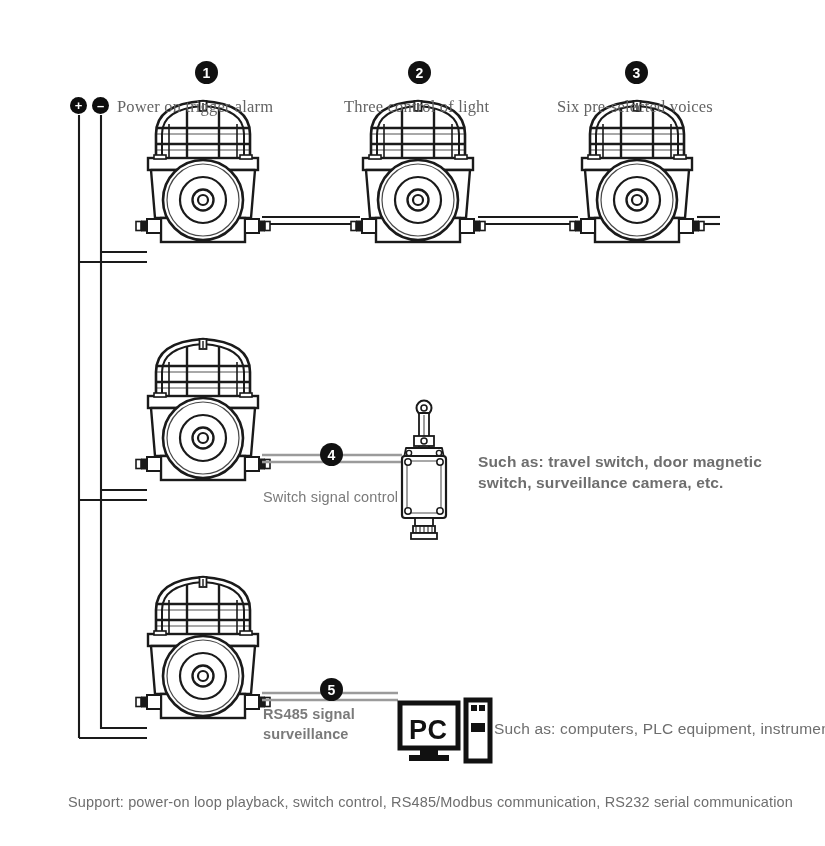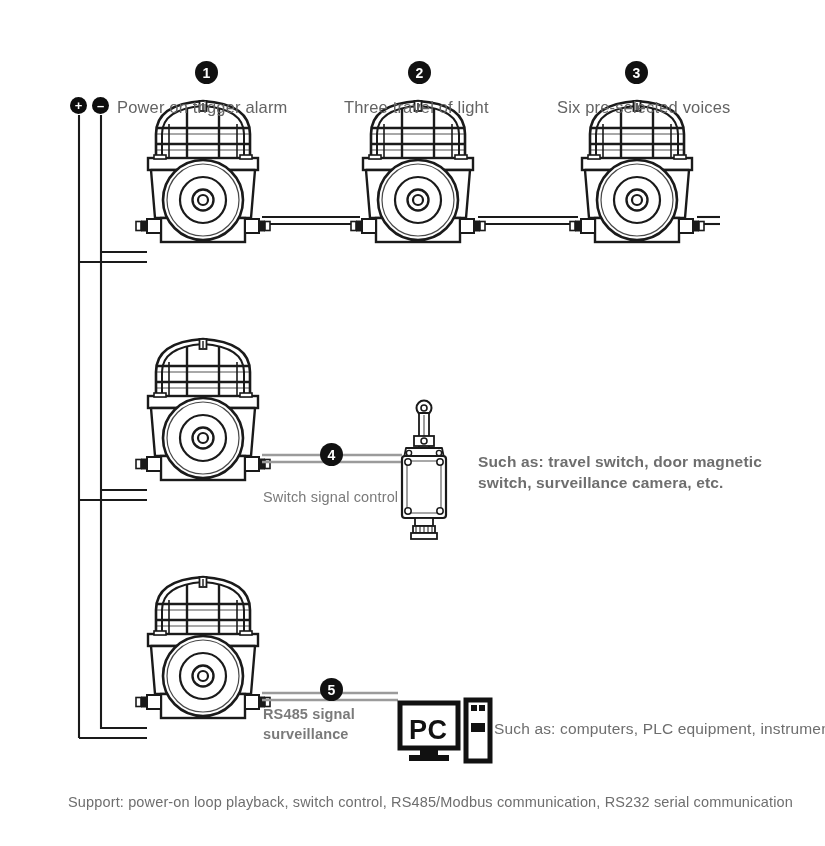--- a/index.html
+++ b/index.html
@@ -28,20 +28,21 @@
     position: absolute;
     color: #6e6e6e;
     font-size: 15.5px;
     line-height: 1.35;
     white-space: nowrap;
     letter-spacing: 0.01em;
   }
   .label.callout-title {
     font-size: 16.5px;
     color: #646464;
+    font-family: Liberation Serif, serif;
   }
   .label.small {
     font-size: 14.5px;
     color: #7a7a7a;
   }
   .label.footer {
     font-size: 14.5px;
     color: #6e6e6e;
     text-align: center;
   }
@@ -223,21 +224,21 @@
   </div>
 
   <div class="badge" style="left:195px; top:61px;">
     <span>1</span>
   </div>
   <div class="label callout-title" style="left:117px; top:96px;">Power on trigger alarm</div>
 
   <div class="badge" style="left:408px; top:61px;">
     <span>2</span>
   </div>
-  <div class="label callout-title" style="left:344px; top:96px;">Three travel of light</div>
+  <div class="label callout-title" style="left:344px; top:96px;">Three control of light</div>
 
   <div class="badge" style="left:625px; top:61px;">
     <span>3</span>
   </div>
   <div class="label callout-title" style="left:557px; top:96px;">Six pre-selected voices</div>
 
   <div class="badge" style="left:320px; top:443px;">
     <span>4</span>
   </div>
   <div class="label small" style="left:263px; top:488px;">Switch signal control</div>

